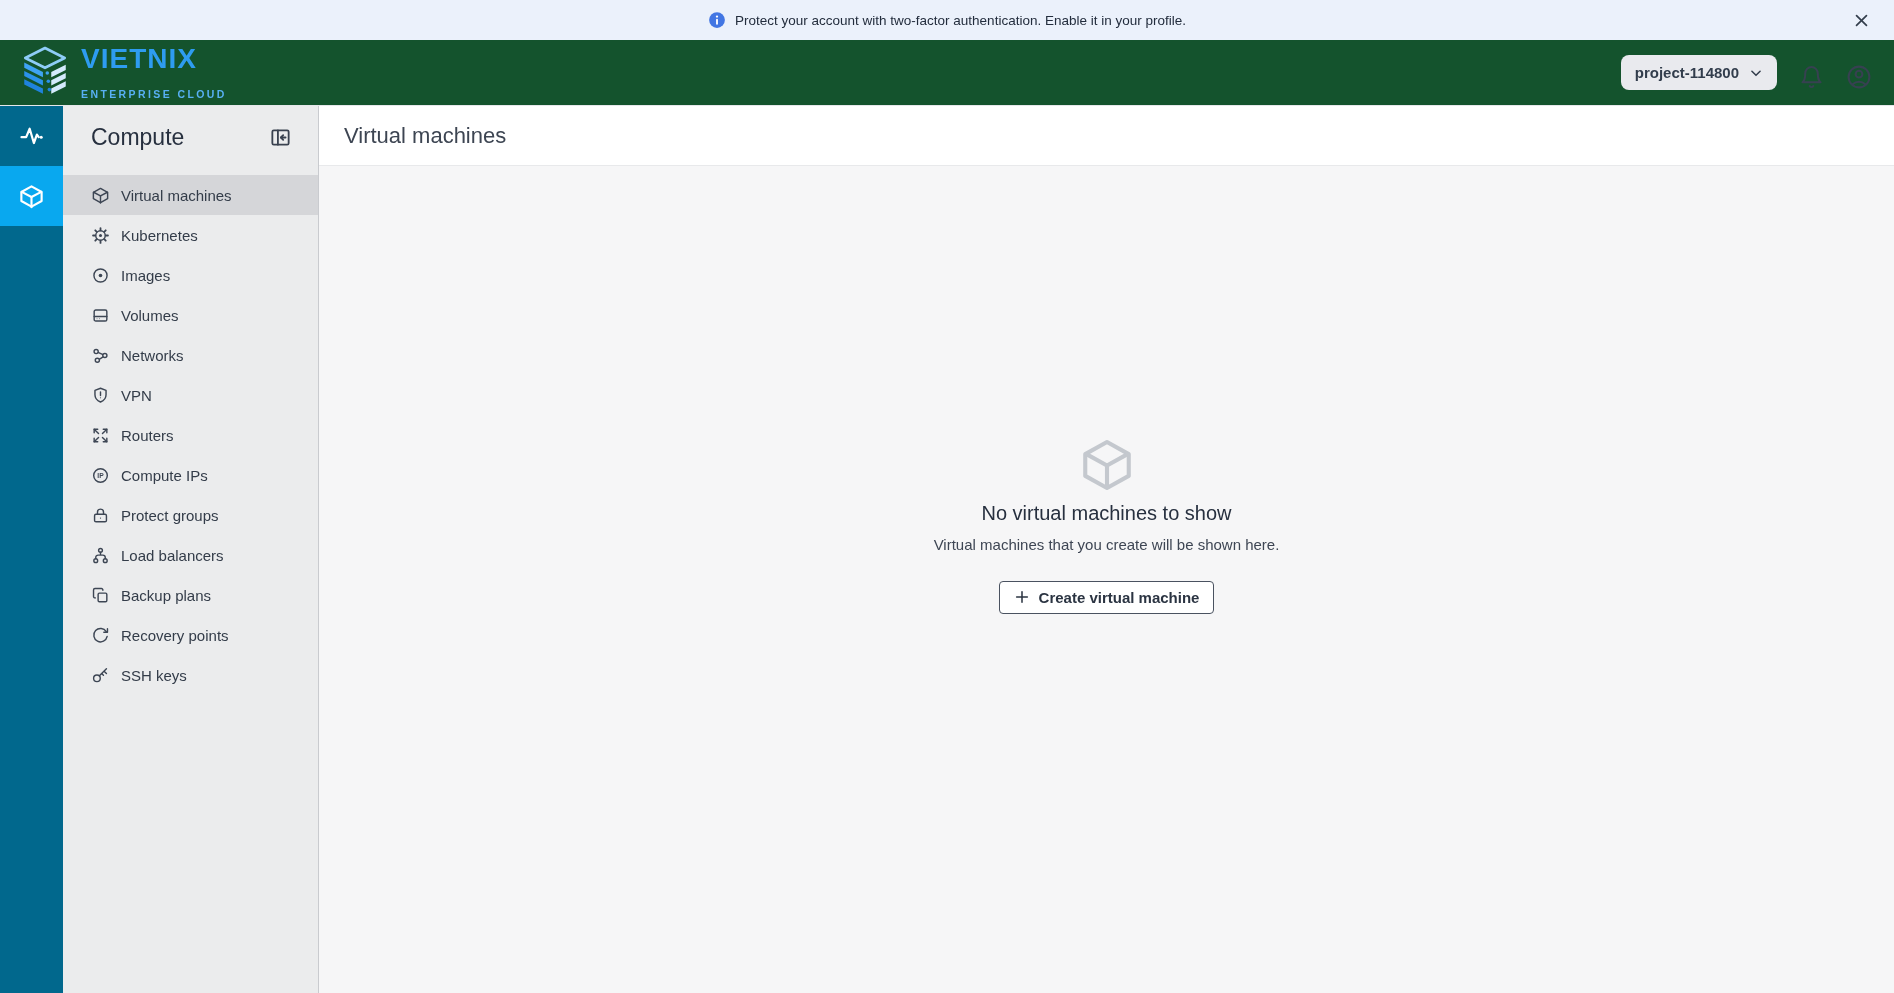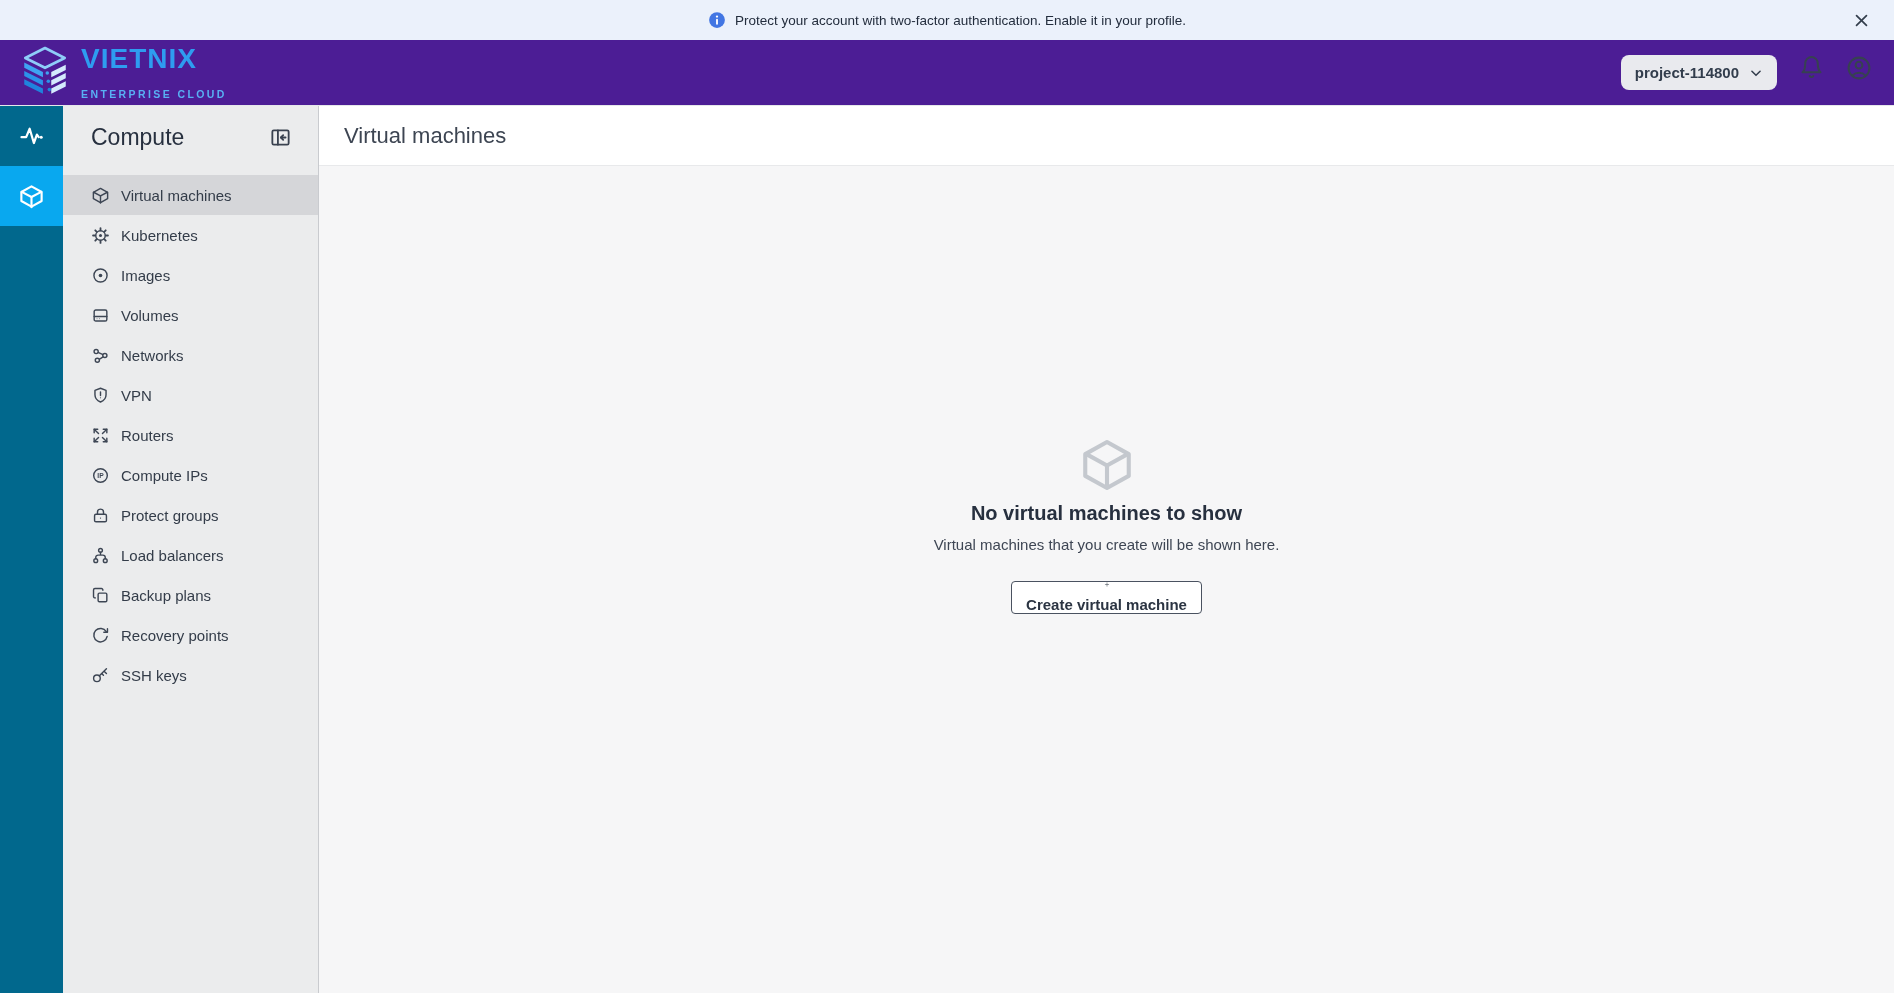--- a/index.html
+++ b/index.html
@@ -10,27 +10,27 @@
   
   .banner{ height:40px; background:var(--banner-bg,#ebf1fb); display:flex; align-items:center;
     justify-content:center; position:relative; flex:0 0 auto; }
   .banner-inner{ display:flex; align-items:center; gap:9px;text-align:right; }
   .banner-text{ font-size:13.5px; color:#232d3d; }
   .banner-close{ position:absolute; right:20px; top:50%; transform:translateY(-50%);
     width:26px; height:26px; display:flex; align-items:center; justify-content:center;
     background:none; border:none; cursor:pointer; }
 
   
-  .header{ height:66px; background:#4c1d95; border-bottom:1px solid #e5e7ea; display:flex;
+  .header{ height:66px; background:#14532d; border-bottom:1px solid #e5e7ea; display:flex;
     align-items:center; justify-content:space-between; padding:0 22px 0 18px; flex:0 0 auto; }
   .brand{ display:flex; align-items:center; gap:9px; text-decoration:none; cursor:pointer; }
   .brand-text{ display:flex; flex-direction:column; line-height:1; }
   .brand-name{ font-size:28px; font-weight:700; letter-spacing:1px; color:var(--brand-blue,#2e9cf0); }
   .brand-tagline{ font-size:10.5px; font-weight:700; letter-spacing:2.4px; color:var(--brand-light-blue,#58b0f3); margin-top:16px; }
-  .header-right{ display:flex; align-items:flex-start; gap:22px; }
+  .header-right{ display:flex; align-items:flex-end; gap:22px; }
   .project-pill{ display:flex; align-items:center; gap:10px; background:#e9eaee; border:none;
     border-radius:8px; padding:9px 14px; cursor:pointer; }
   .project-pill span{ font-size:15px; font-weight:700; color:#323d4c; }
   .icon-btn{ background:none; border:none; cursor:pointer; display:flex; align-items:center; justify-content:center; }
 
   
   .body{ flex:1 1 auto; display:flex; min-height:0; }
 
   
   .rail{ width:63px; background:var(--rail-bg,#01688d); flex:0 0 auto; display:flex; flex-direction:column; }
@@ -49,24 +49,24 @@
   .nav-item.active{ background:var(--sidebar-active-bg,#d5d6d9); }
   .nav-item span{ font-size:15px; color:#333c49; }
 
   
   .main{ flex:1 1 auto; display:flex; flex-direction:column; min-width:0; }
   .main-titlebar{ height:60px; background:#fff; border-bottom:1px solid #e8e9eb;
     display:flex; align-items:center; padding-left:25px; flex:0 0 auto; }
   .page-title{ font-size:22px; font-weight:500; color:#3d4552; }
   .content{ flex:1 1 auto; background:var(--content-bg,#f6f6f7); display:flex; align-items:center; justify-content:center; }
   .empty{ text-align:center; transform:translateY(-55px); }
-  .empty-heading{ font-size:20px; font-weight:700; color:#27303f; margin-top:8px; }
+  .empty-heading{ font-size:20px; font-weight:400; color:#27303f; margin-top:8px; }
   .empty-desc{ font-size:15px; color:#3e4654; margin-top:11px; }
   .cta{ margin-top:28px; display:inline-flex; align-items:center; gap:9px; background:#fff;
-    border:1px solid #4a5260; border-radius:4px; height:33px; padding:0 14px; cursor:pointer;flex-direction:column; }
+    border:1px solid #4a5260; border-radius:4px; height:33px; padding:0 14px; cursor:pointer; }
   .cta span{ font-size:15px; font-weight:700; color:#2b3442; }
 
   svg{ display:block; }
 </style>
 <title>Virtual machines</title></head>
 <body>
 
 <div class="app">
 
   <div class="banner">

